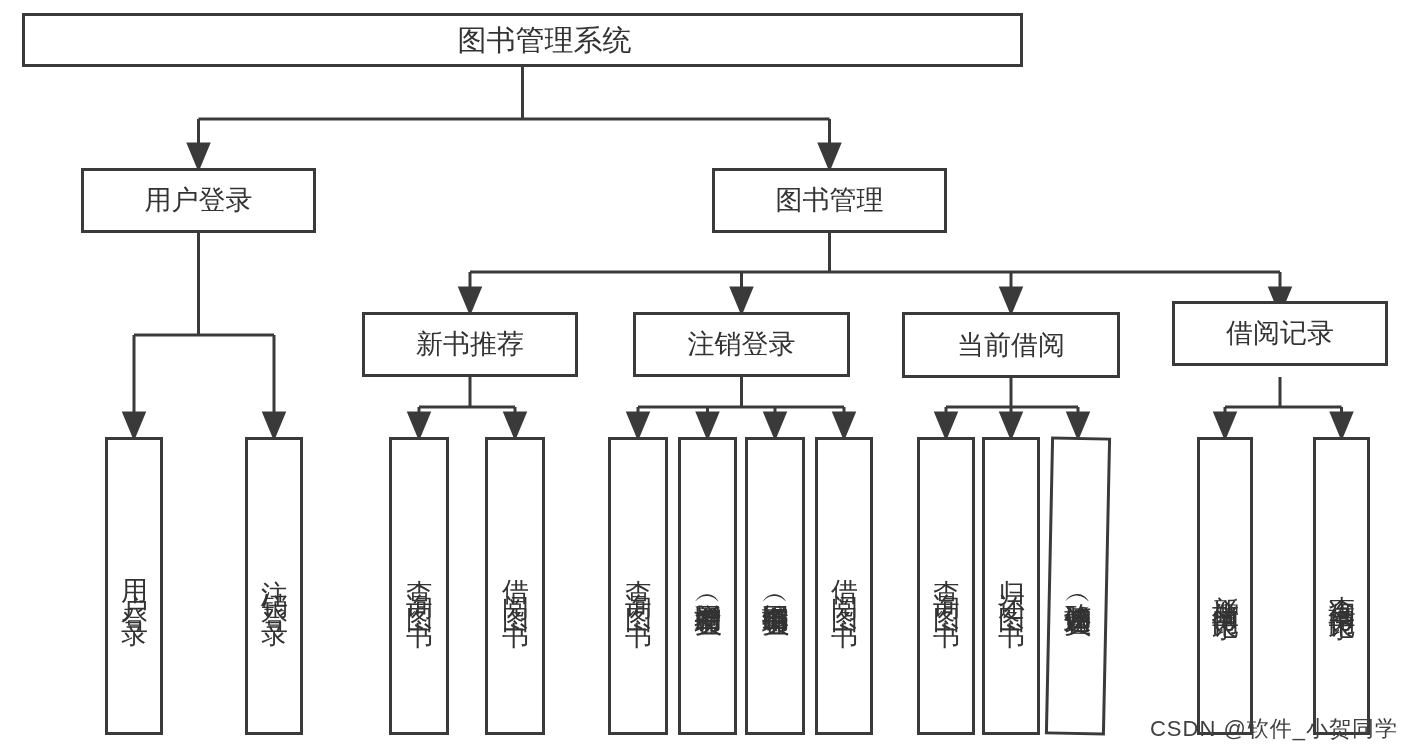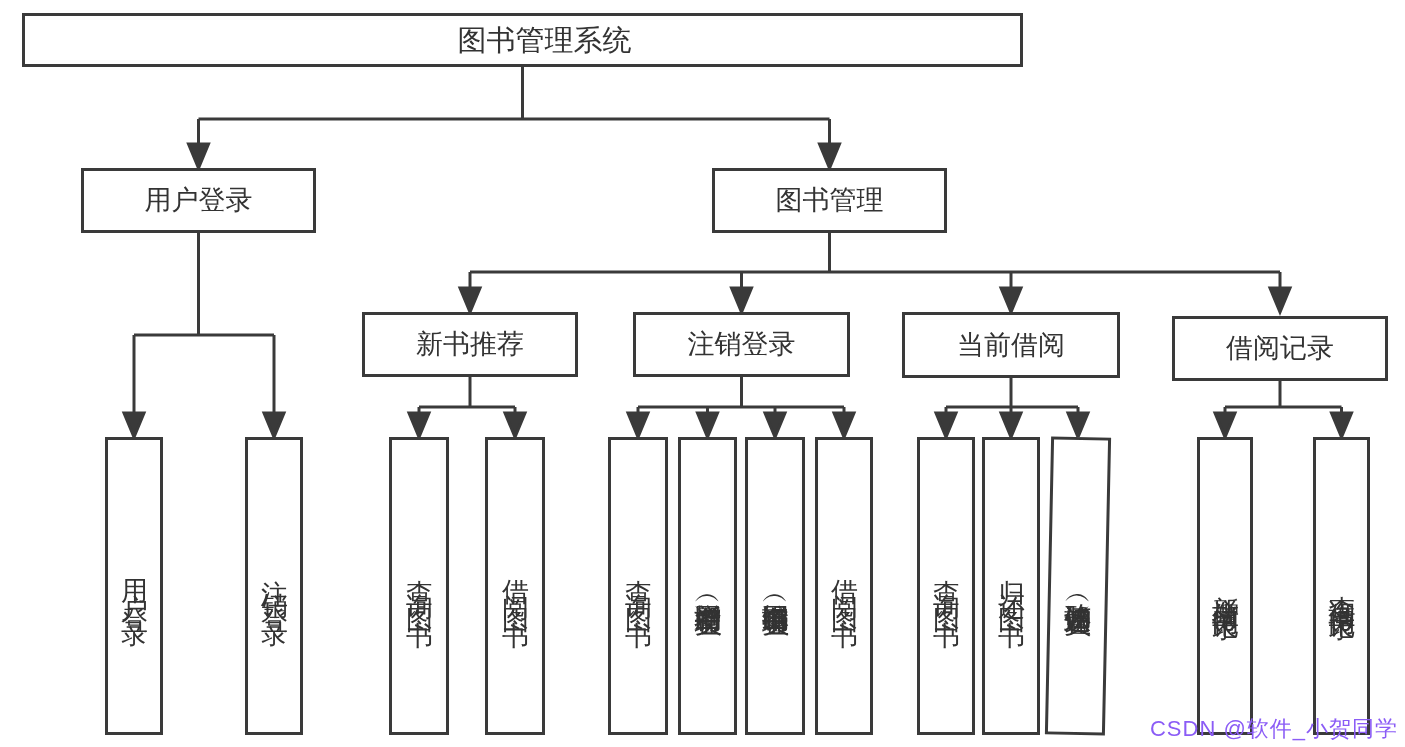--- a/index.html
+++ b/index.html
@@ -33,21 +33,21 @@
   }
   .v-short span { letter-spacing: 14px; }
   .v-mid   span { letter-spacing: 4px; }
   .v-long  span { letter-spacing: 1px; }
   .tilt { transform: rotate(1.2deg); }
   #watermark {
     position: absolute;
     right: 7px;
     bottom: 3px;
     font-size: 22px;
-    color: #8b5cf6;
+    color: #404040;
     letter-spacing: 1px;
     white-space: nowrap;
   }
 </style>
 </head>
 <body>
 
 <div id="stage">
 
   <svg id="wires" viewBox="0 0 1405 747" xmlns="http://www.w3.org/2000/svg">
@@ -127,21 +127,21 @@
 
   <div class="box h-node" style="left:362px; top:312px; width:216px; height:65px;">
     <span>新书推荐</span>
   </div>
   <div class="box h-node" style="left:633px; top:312px; width:217px; height:65px;">
     <span>注销登录</span>
   </div>
   <div class="box h-node" style="left:902px; top:312px; width:218px; height:66px;">
     <span>当前借阅</span>
   </div>
-  <div class="box h-node" style="left:1172px; top:316px; width:216px; height:65px;">
+  <div class="box h-node" style="left:1172px; top:301px; width:216px; height:65px;">
     <span>借阅记录</span>
   </div>
 
   <div class="box h-node v-node v-short" style="left:105px; top:437px; width:58px; height:298px;">
     <span>用户登录</span>
   </div>
   <div class="box h-node v-node v-short" style="left:245px; top:437px; width:58px; height:298px;">
     <span>注销登录</span>
   </div>
 

